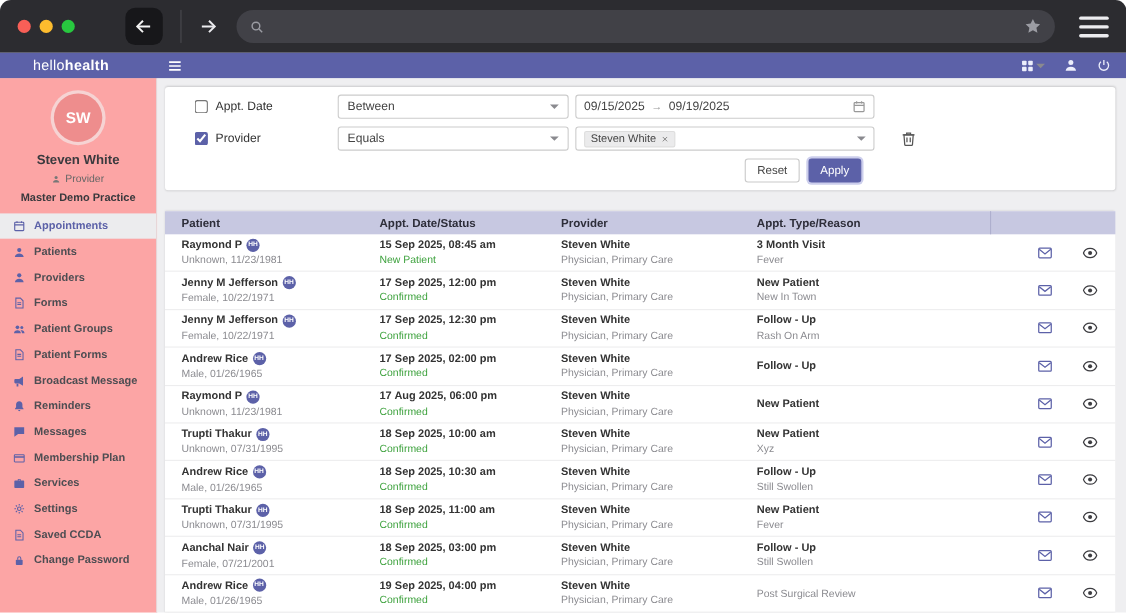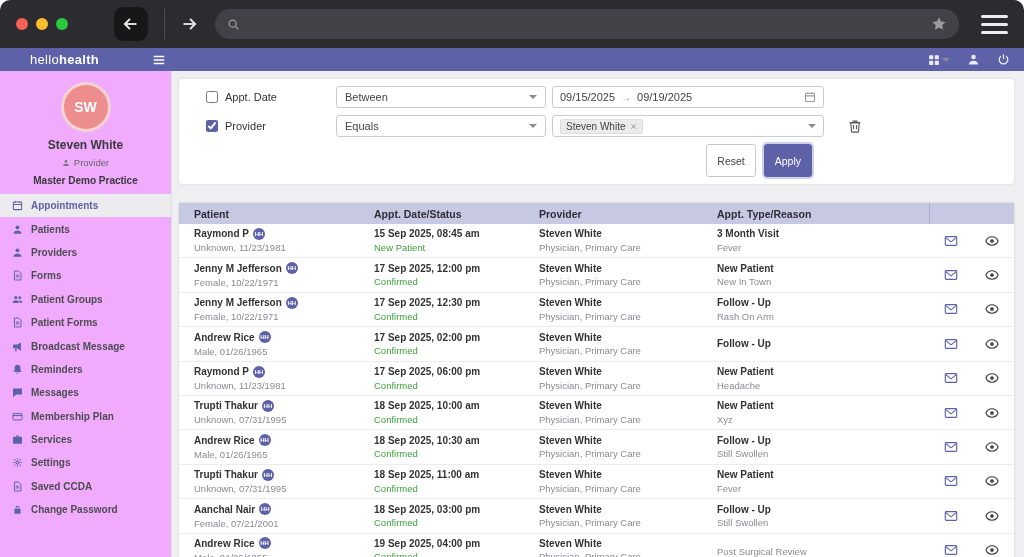--- a/index.html
+++ b/index.html
@@ -29,21 +29,21 @@
     color:#fff; position:relative; }
   .logo { margin-left:30px; font-size:13px; letter-spacing:.3px; }
   .logo .thin{ font-weight:300; } .logo .bold{ font-weight:700; }
   .sb-toggle { position:absolute; left:152px; top:5px; color:#fff; width:13px; height:13px; }
   .appbar-right { margin-left:auto; display:flex; align-items:center; gap:17px;
     margin-right:14px; color:#eceefb; }
   .grid-group { display:flex; align-items:center; gap:2px; }
 
   
   .main { display:flex; height:486px; }
-  .sidebar { width:172px; flex:none; background:#f0abfc; border-right:1px solid #e1e1e4;
+  .sidebar { width:143px; flex:none; background:#fca5a5; border-right:1px solid #e1e1e4;
     overflow:hidden; }
   .profile { text-align:center; padding-top:11px; }
   .avatar { width:44px; height:44px; border-radius:50%; background:var(--avatar);
     color:#fff; font-size:14px; font-weight:bold; display:inline-flex;
     align-items:center; justify-content:center; box-shadow:0 0 0 3px #f6d3d3; margin-top:3px; }
   .uname { font-size:12px; font-weight:bold; color:#3a3a3e; margin-top:9px; }
   .role { display:flex; align-items:center; justify-content:center; gap:4px;
     font-size:9.5px; color:#666; margin-top:5px; }
   .role .icon{ color:#777; }
   .practice { font-size:10px; font-weight:bold; color:#39393d; margin-top:7px; }
@@ -71,21 +71,21 @@
     display:flex; align-items:center; padding:0 7px; font-size:11px; color:#444;
     margin-left:6px; background:#fff; gap:6px; }
   .range-arrow { color:#999; font-size:10px; }
   .flex-sp { flex:1; }
   .f-value .icon { color:#999; }
   .tag { background:#ebebec; border:1px solid #ddd; border-radius:2px;
     padding:1px 5px; font-size:10px; color:#444; display:flex; align-items:center; gap:5px; }
   .tag .icon { color:#777; width:7px; height:7px; }
   .trash-ic { margin-left:24px; color:#555; }
   .btn-row { display:flex; justify-content:flex-end; gap:8px; width:618px; margin-top:3px; }
-  .btn { height:33px; padding:0 10px; font-size:10.5px; border-radius:3px;
+  .btn { height:22px; padding:0 10px; font-size:10.5px; border-radius:3px;
     display:flex; align-items:center; cursor:pointer; }
   .btn-reset { background:#fff; border:1px solid #c9c9c9; color:#444; }
   .btn-apply { background:var(--accent); border:1px solid var(--accent); color:#fff;
     box-shadow:0 0 0 2px #ccceec; }
 
   
   .table-card { margin-top:19px; background:#fff; box-shadow:0 0 2px rgba(0,0,0,.15); }
   .t-header, .t-row { display:grid; grid-template-columns:180px 165px 178px 227px 1fr; }
   .t-header { background:var(--thead); height:21px; align-items:center;
     font-size:10.5px; font-weight:bold; color:#2e2e3a; }
@@ -579,30 +579,29 @@
         </div>
           <div class="t-row">
           <div class="td">
             <div class="l1">
               <span>Raymond P</span>
               <span class="badge">HH</span>
             </div>
             <div class="l2">Unknown, 11/23/1981</div>
           </div>
           <div class="td">
-            <div class="l1">17 Sep 2025, 06:00 pm</div>
+            <div class="l1">17 Aug 2025, 06:00 pm</div>
             <div class="l2 status">Confirmed</div>
           </div>
           <div class="td">
             <div class="l1">Steven White</div>
             <div class="l2">Physician, Primary Care</div>
           </div>
           <div class="td">
             <div class="l1">New Patient</div>
-            <div class="l2">Headache</div>
           </div>
           <div class="td actions">
             <span class="icon mail">
                 <svg viewBox="0 0 16 16">
                   <g fill="none" stroke="currentColor" stroke-width="1.3">
                     <rect x="1.5" y="3" width="13" height="10" rx="1"></rect>
                     <path d="M2 4.2l6 4.8 6-4.8"></path>
                   </g>
                 </svg>
               </span>

